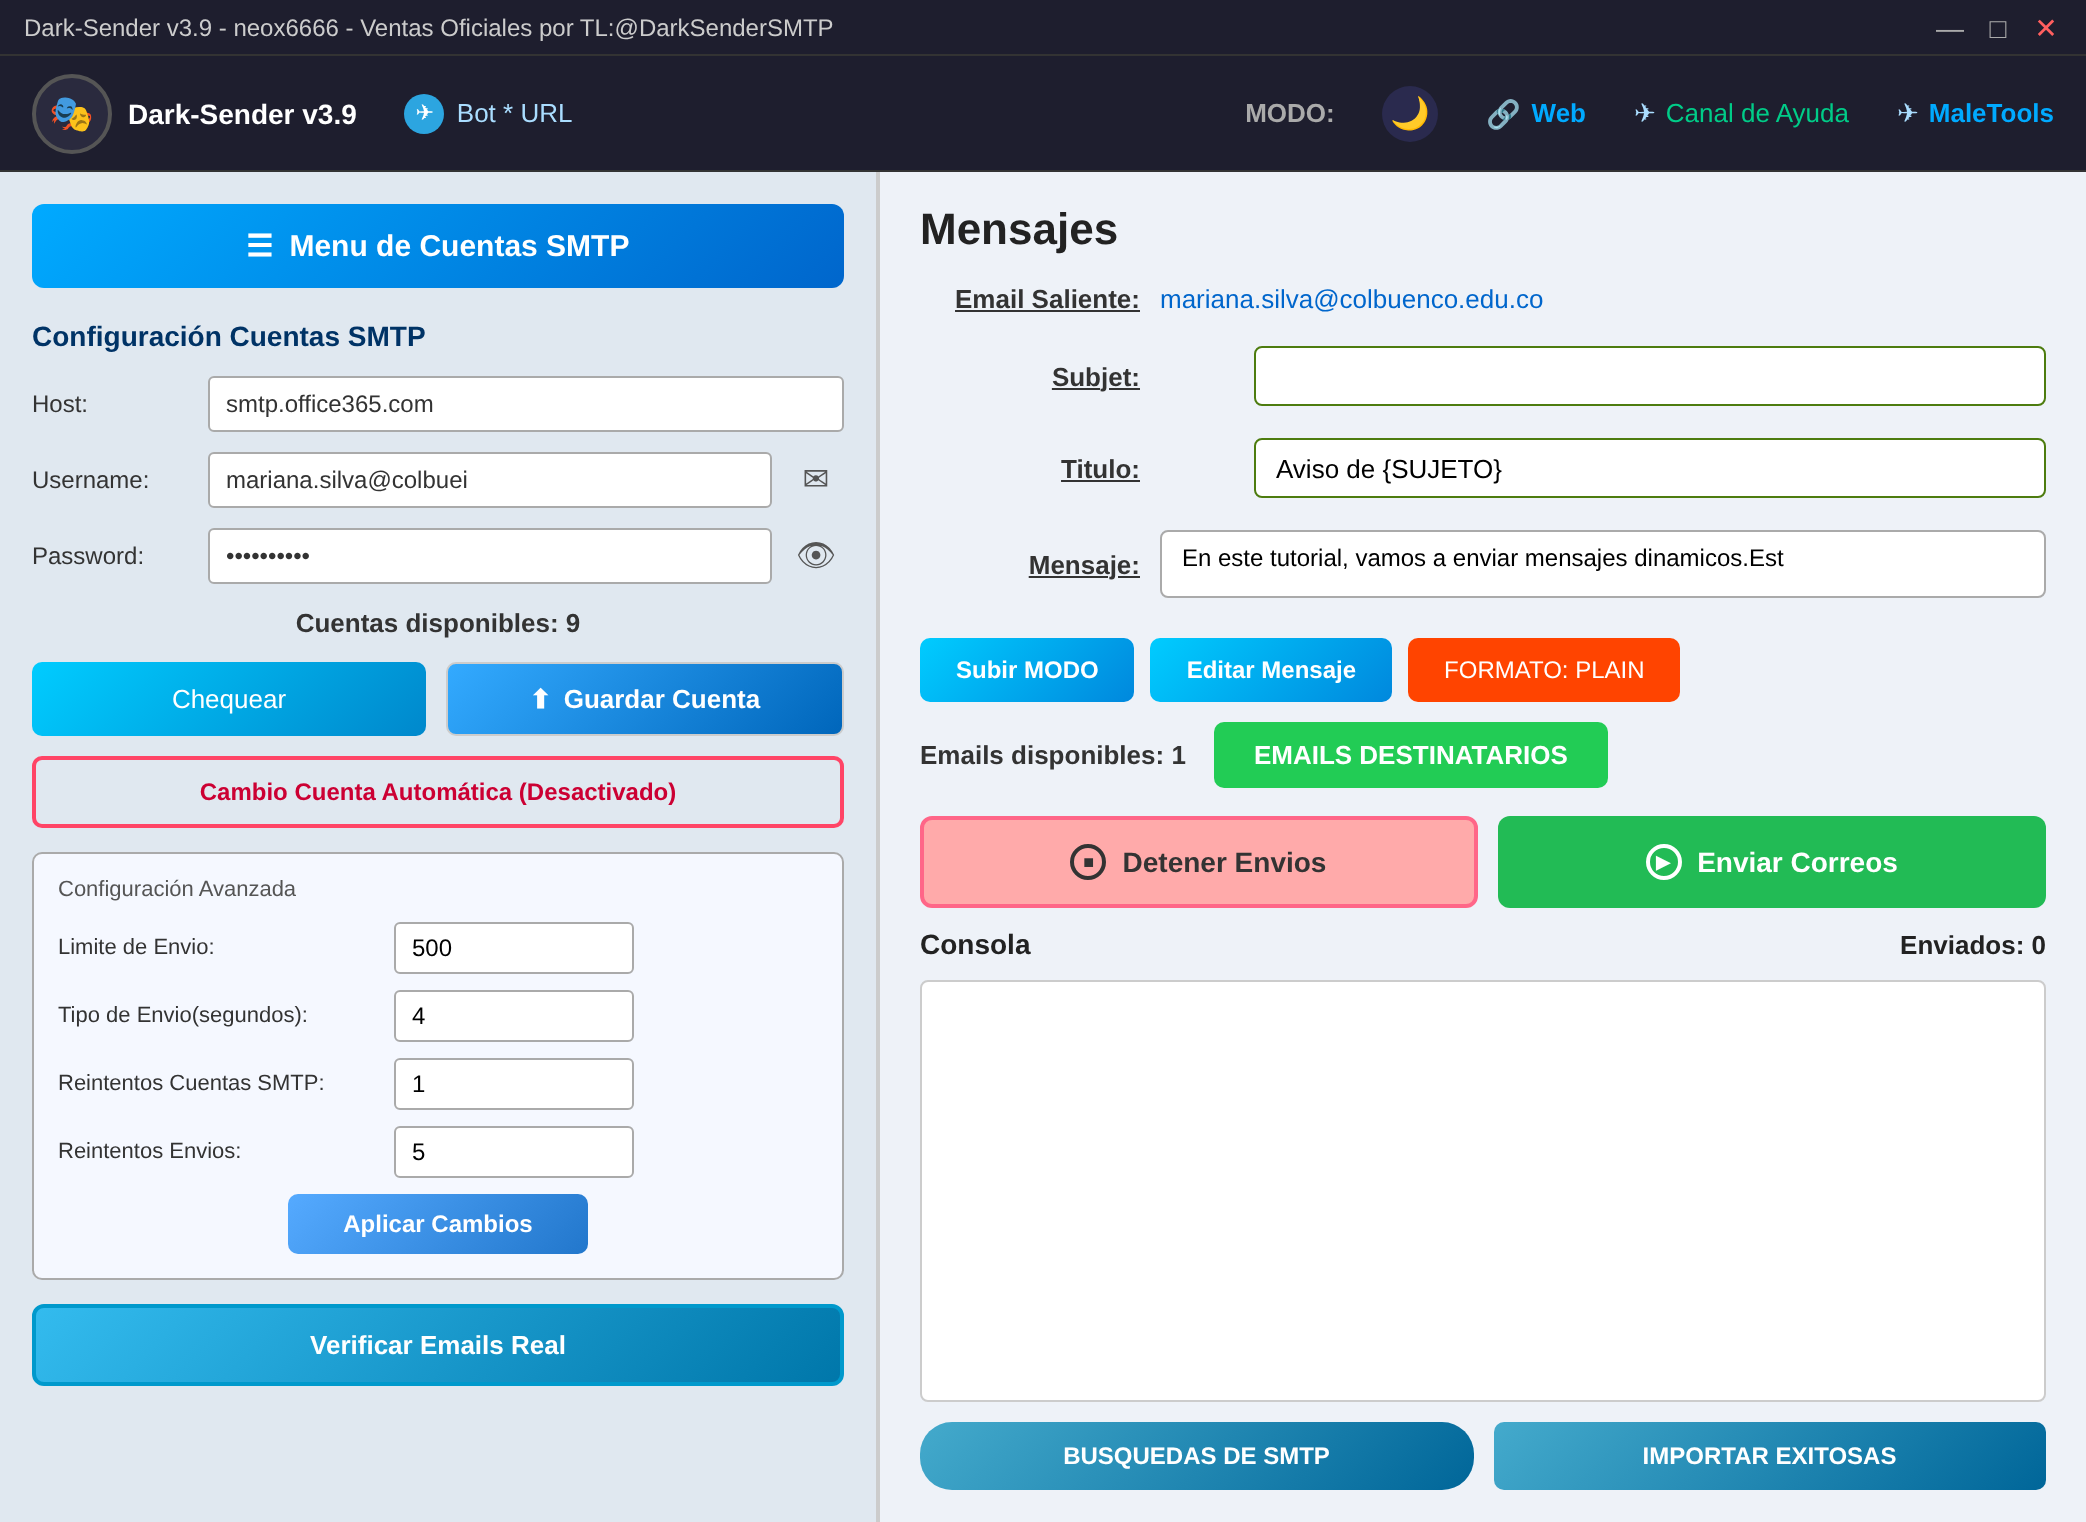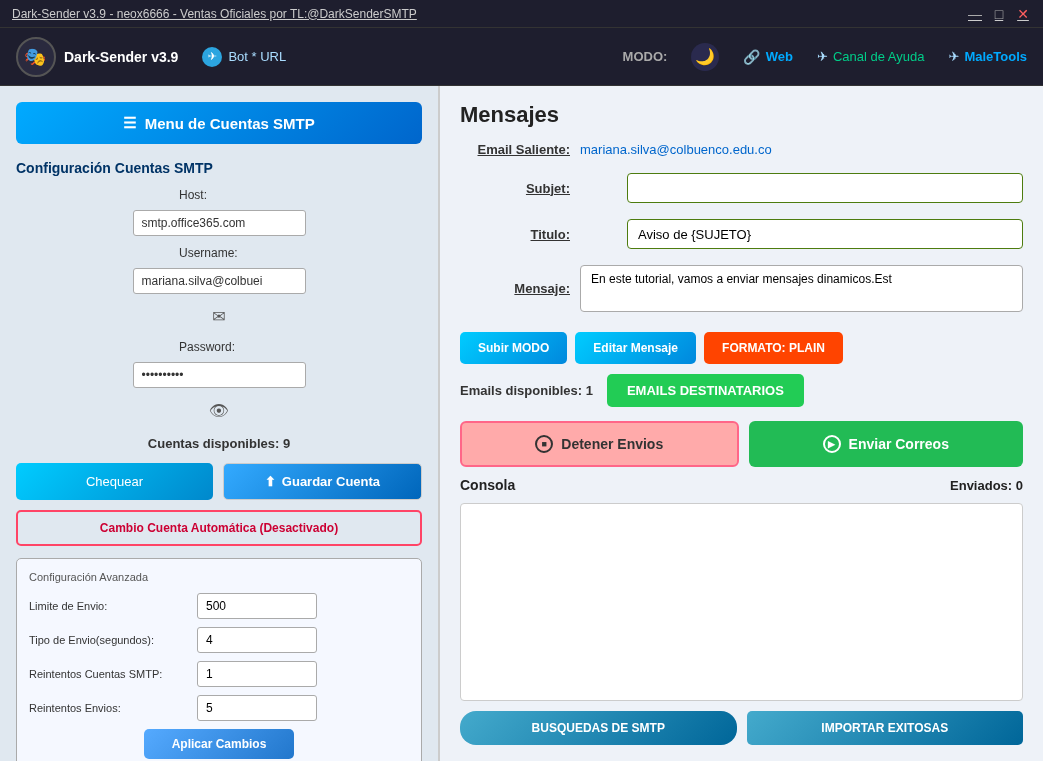--- a/index.html
+++ b/index.html
@@ -9,21 +9,20 @@
     .titlebar {
       background: #1e1e2e;
       color: #ccc;
       font-size: 12px;
       padding: 0 12px;
       height: 28px;
       display: flex;
       align-items: center;
       justify-content: space-between;
       border-bottom: 1px solid #333;
-      text-decoration: underline;
     }
     .titlebar-title { color: #ccc; font-size: 12px; }
     .titlebar-controls { display: flex; gap: 8px; }
     .titlebar-btn { 
       width: 16px; height: 16px; border: none; cursor: pointer;
       background: transparent; color: #aaa; font-size: 14px; line-height: 1;
       display: flex; align-items: center; justify-content: center;
     }
     .titlebar-btn.close { color: #ff5f5f; }
 
@@ -119,21 +118,20 @@
       font-size: 14px;
       font-weight: bold;
       margin-bottom: 12px;
     }
 
     .form-group {
       display: flex;
       align-items: center;
       margin-bottom: 10px;
       gap: 8px;
-      flex-direction: column;
     }
     .form-label {
       color: #333;
       font-size: 12px;
       min-width: 80px;
     }
     .form-input {
       flex: 1;
       padding: 5px 8px;
       font-size: 12px;
@@ -248,21 +246,21 @@
       color: #0066cc; font-size: 13px;
     }
     .msg-input {
       flex: 1; padding: 6px 10px;
       font-size: 13px; border: 1px solid #4d7c0f; border-radius: 4px;
       background: white; height: 30px; margin-left: 47px;
     }
     .msg-textarea {
       flex: 1; padding: 6px 10px;
       font-size: 12px; border: 1px solid #aaa; border-radius: 4px;
-      background: white; height: 47px; resize: none;
+      background: white; height: 34px; resize: none;
       white-space: nowrap; overflow: hidden;
     }
 
     .msg-buttons-row {
       display: flex; gap: 8px; align-items: center; margin-top: 4px;
     }
     .btn-subir-html {
       padding: 9px 18px;
       background: linear-gradient(135deg, #00ccff, #0088dd);
       color: white; font-size: 12px; font-weight: bold;
@@ -270,21 +268,21 @@
     }
     .btn-editar {
       padding: 9px 18px;
       background: linear-gradient(135deg, #00ccff, #0088dd);
       color: white; font-size: 12px; font-weight: bold;
       border: none; border-radius: 5px; cursor: pointer;
     }
     .btn-formato {
       padding: 9px 18px;
       background: #ff4400;
-      color: white; font-size: 12px; font-weight: bold;
+      color: white; font-size: 12px; font-weight: normal;
       border: none; border-radius: 5px; cursor: pointer;
     }
 
     .emails-row {
       display: flex; align-items: center; gap: 14px;
     }
     .emails-disponibles-label {
       font-size: 13px; font-weight: bold; color: #333;
     }
     .btn-emails-dest {

